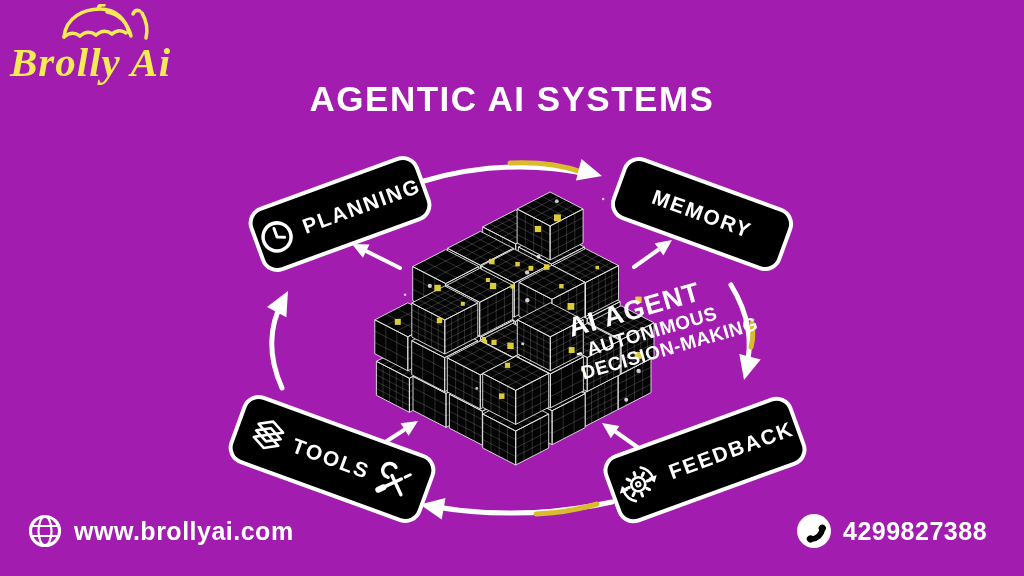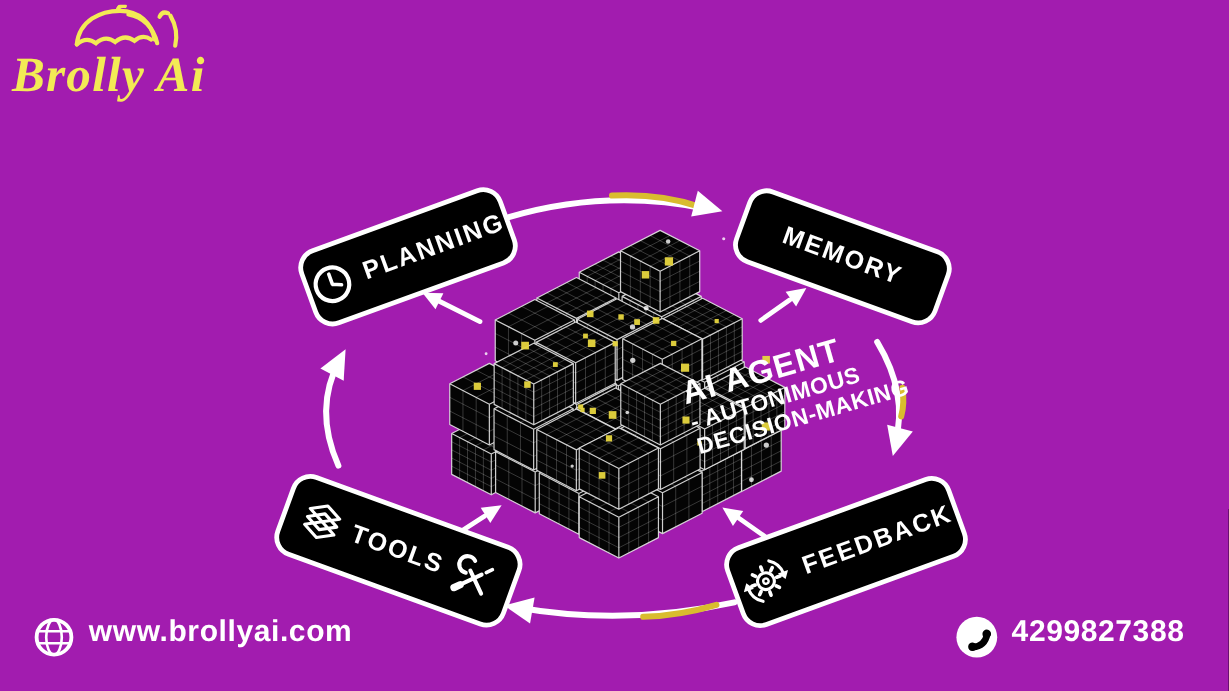--- a/index.html
+++ b/index.html
@@ -28,21 +28,21 @@
   .node-tools   {left:230px;top:423px;width:196px;height:64px;transform:rotate(20deg);}
   .node-feedback{left:605px;top:424px;width:192px;height:64px;transform:rotate(-20deg);}
 
   
   .agent-caption{position:absolute;left:565px;top:315px;color:#fff;transform:rotate(-16deg);
                  transform-origin:left top;line-height:1.1;white-space:nowrap;}
   .agent-caption .l1{font-size:27px;font-weight:800;letter-spacing:1px;}
   .agent-caption .l2,.agent-caption .l3{font-size:19px;font-weight:800;letter-spacing:.5px;}
 
   
-  .footer-item{position:absolute;display:flex;align-items:flex-start;gap:10px;color:#fff;
+  .footer-item{position:absolute;display:flex;align-items:center;gap:10px;color:#fff;
                font-weight:800;font-size:25px;letter-spacing:.5px;}
   .footer-web{left:26px;top:512px;}
   .footer-phone{left:795px;top:512px;}
 </style>
 </head>
 <body>
 
 <div class="stage">
 
   <svg class="canvas" viewBox="0 0 1024 576">
@@ -213,20 +213,21 @@
       <path d="M10,33 C12,13 30,5 46,5 C62,5 72,15 75,29"></path>
       <path d="M10,33 q8,-7 16,-1 q8,-7 16,-1 q8,-7 16,-1 q7,-6 14,-1"></path>
       <path d="M44,5 q1,-5 6,-4"></path>
       <path d="M53,8 c12,2 21,11 24,24"></path>
       <path d="M88,9 q7,12 4,25"></path>
       <path d="M79,10 q2,-5 7,-3"></path>
     </svg>
     <div class="brand-name">Brolly Ai</div>
   </div>
 
+  <h1 class="page-title">AGENTIC AI SYSTEMS</h1>
 
   <div class="node node-planning">
     <svg width="36" height="36" viewBox="0 0 36 36" fill="none" stroke="#fff" stroke-linecap="round">
       <circle cx="18" cy="18" r="14" stroke-width="3.5"></circle>
       <path d="M18,18 L18,9 M18,18 L25,21" stroke-width="3"></path>
     </svg>
     <span>PLANNING</span>
   </div>
 
   <div class="node node-memory">

